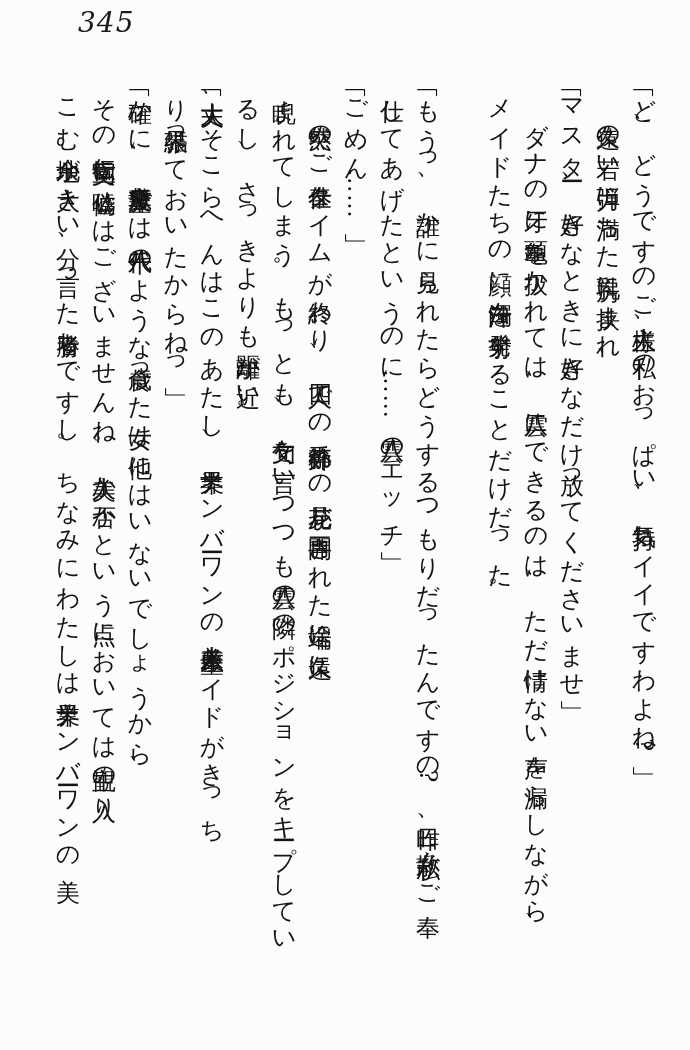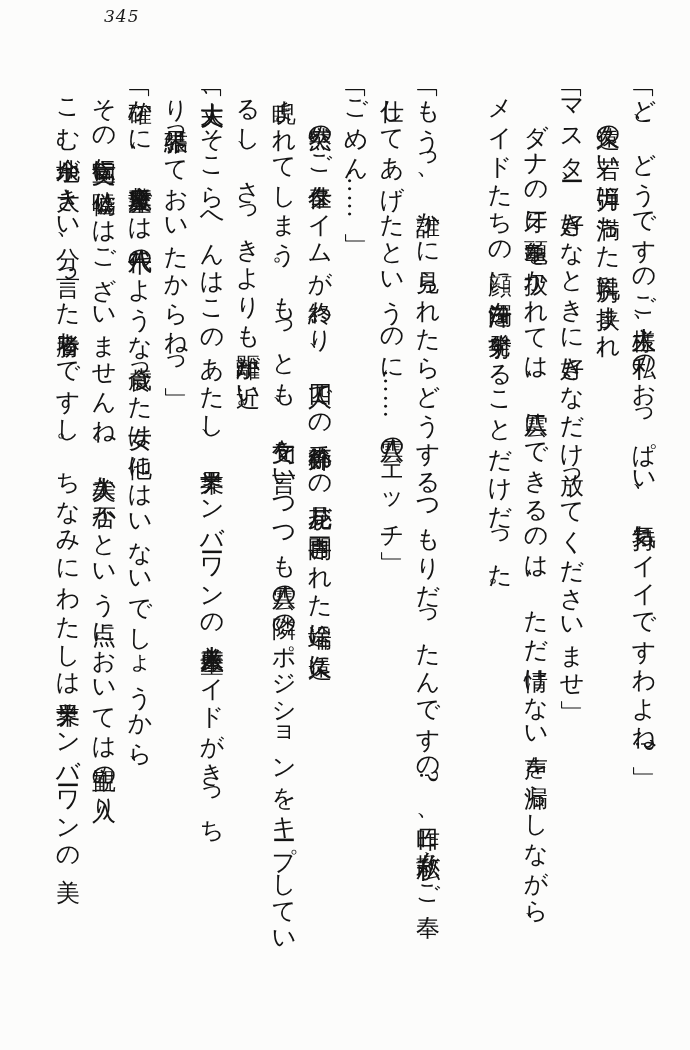--- a/index.html
+++ b/index.html
@@ -14,24 +14,24 @@
     overflow: hidden;
     font-family: "DejaVu Serif", "Liberation Serif", serif;
   }
   .page {
     position: absolute;
     inset: 0;
   }
   .page-number {
     position: absolute;
     top: 6px;
-    left: 104px;
+    left: 78px;
     font-family: "DejaVu Serif", "Liberation Serif", serif;
     font-style: italic;
-    font-size: 17px;
+    font-size: 28px;
     letter-spacing: 1px;
     color: #1b1b1b;
   }
   .vtext {
     position: absolute;
     top: 82px;
     right: 28px;
     height: 962px;
     writing-mode: vertical-rl;
     text-orientation: mixed;

